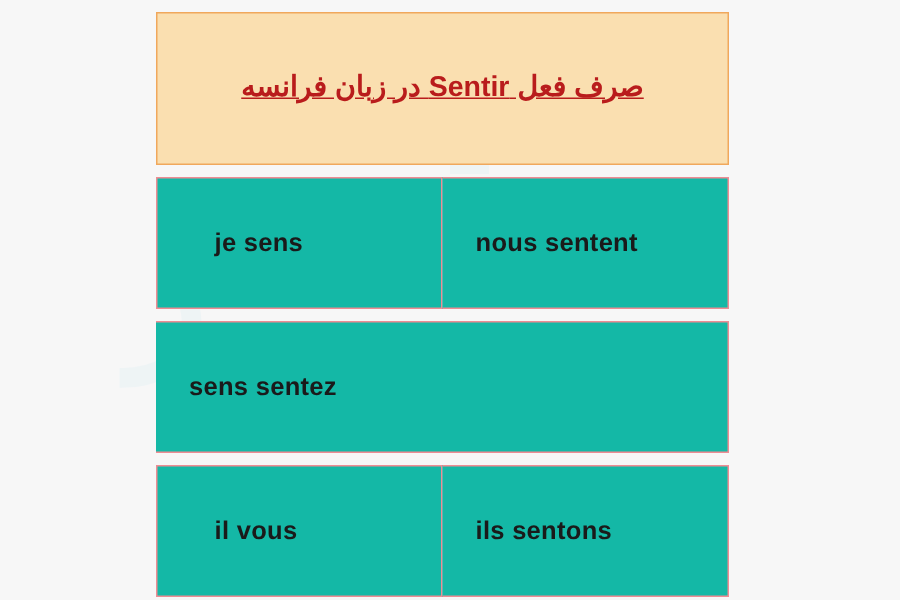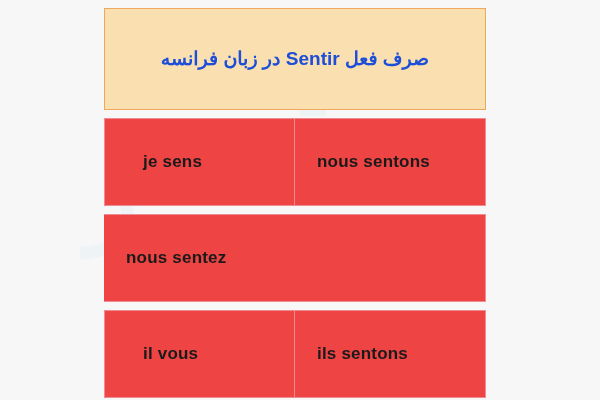--- a/index.html
+++ b/index.html
@@ -79,34 +79,35 @@
     height: 102px;
     display: flex;
     align-items: center;
     justify-content: center;
     box-sizing: border-box;
   }
   .title-text {
     direction: rtl;
     font-size: 19px;
     font-weight: bold;
-    color: #1d4ed8;
+    color: #b91c1c;
     text-align: center;
     line-height: 1.4;
+    text-decoration: underline;
   }
   .conj-row {
     display: flex;
     margin-top: 8px;
     height: 88px;
   }
   .cell {
     box-sizing: border-box;
     flex: 1 1 50%;
     border: 1px solid #ef8c93;
-    background: #ef4444;
+    background: #14b8a6;
     display: flex;
     align-items: center;
     padding-left: 38px;
   }
   .cell.right-cell {
     border-left: none;
     padding-left: 22px;
   }
   .cell-text {
     font-size: 17px;
@@ -135,27 +136,27 @@
 
     <div class="title-row">
       <div class="title-text">صرف فعل Sentir در زبان فرانسه</div>
     </div>
 
     <div class="conj-row">
       <div class="cell left-cell">
         <span class="cell-text">je sens</span>
       </div>
       <div class="cell right-cell">
-        <span class="cell-text">nous sentons</span>
+        <span class="cell-text">nous sentent</span>
       </div>
     </div>
 
     <div class="conj-row">
       <div class="cell right-cell">
-        <span class="cell-text">nous sentez</span>
+        <span class="cell-text">sens sentez</span>
       </div>
     </div>
 
     <div class="conj-row">
       <div class="cell left-cell">
         <span class="cell-text">il vous</span>
       </div>
       <div class="cell right-cell">
         <span class="cell-text">ils sentons</span>
       </div>

